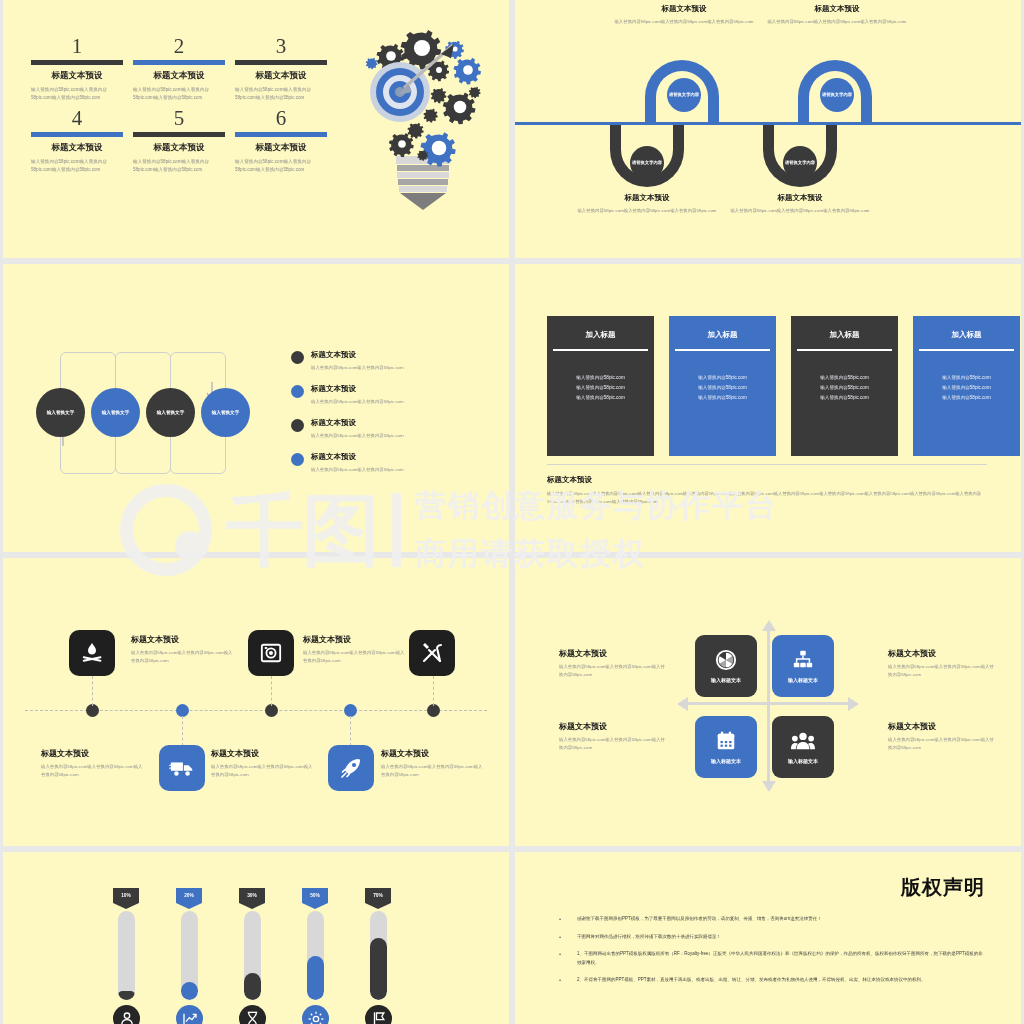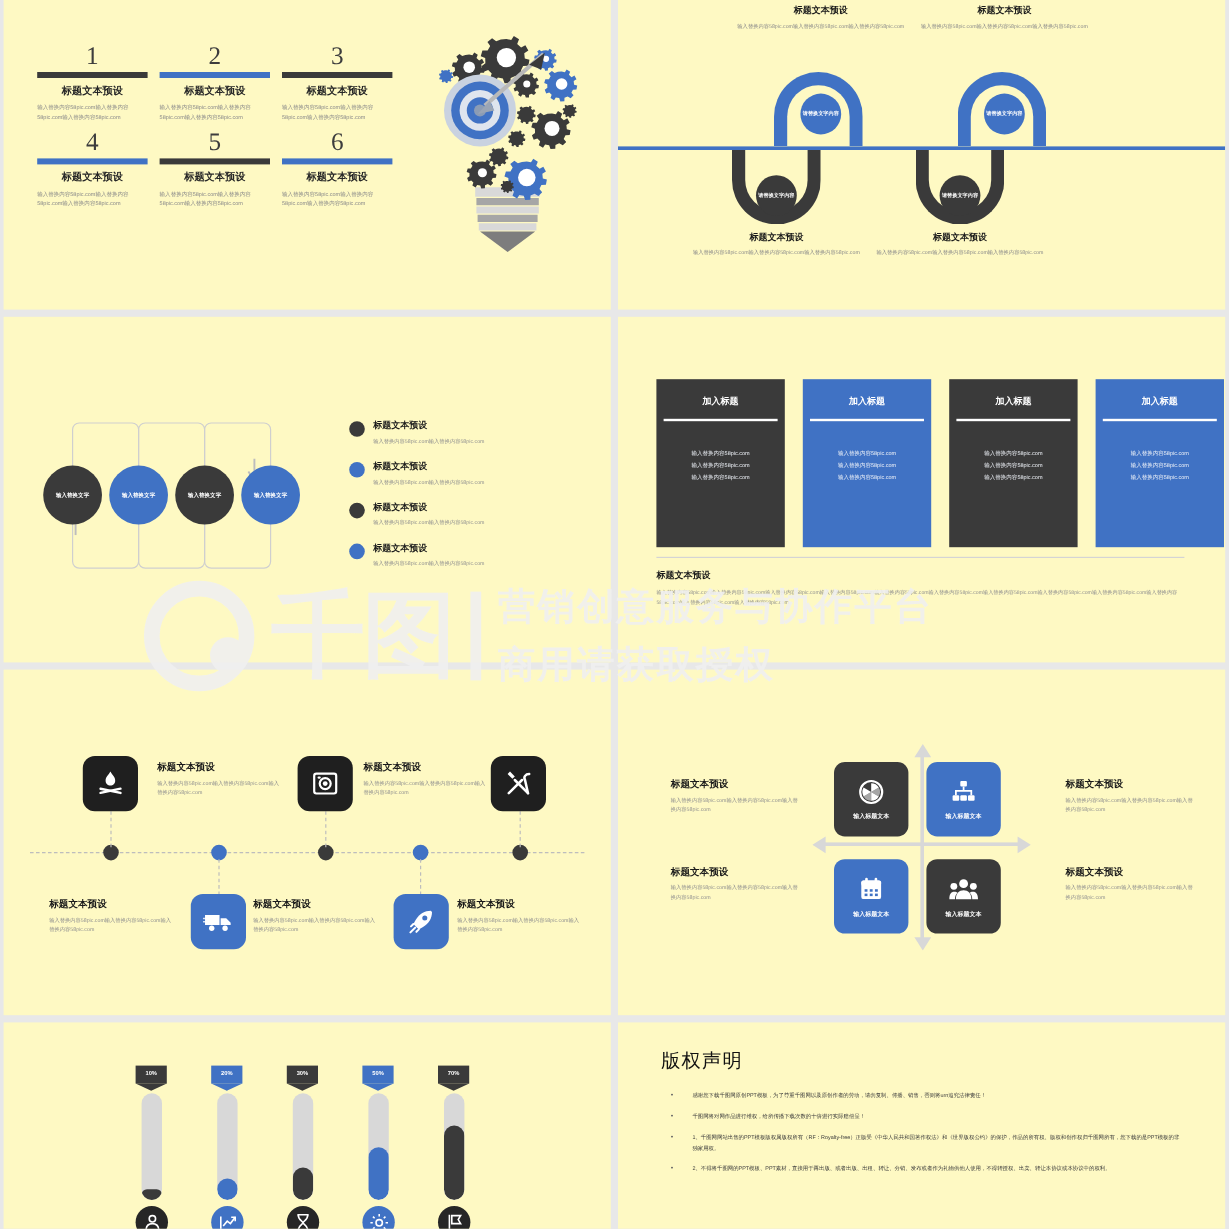--- a/index.html
+++ b/index.html
@@ -120,21 +120,21 @@
   .s7-bar { position:relative; width:17px; height:89px; margin:8px auto 0; background:#d8d8d8; border-radius:9px; overflow:hidden; }
   .s7-fill { position:absolute; left:0; bottom:0; width:100%; border-radius:9px; }
   .s7-fill.dark { background:#3a3a3a; }
   .s7-fill.blue { background:#4072c4; }
   .s7-circ { width:27px; height:27px; border-radius:50%; margin:5px auto 0; display:flex; align-items:center; justify-content:center;}
   .s7-circ.dark { background:#262626; }
   .s7-circ.blue { background:#4072c4; }
 
   
   .s8 { position:absolute; inset:0; padding:22px 36px; }
-  .s8 h1 { text-align:left; font-size:16px; color:#111; letter-spacing:1px; font-weight:normal;}
+  .s8 h1 { text-align:right; font-size:20px; color:#111; letter-spacing:1px; font-weight:bold;}
   .s8 h2 { text-align:center; font-size:8.5px; color:#111; font-weight:bold; margin-top:9px; }
   .s8 ul { margin-top:14px; list-style:none; }
   .s8 li { position:relative; padding-left:26px; font-size:4.5px; color:#3a3a3a; line-height:1.9; margin-bottom:9px; }
   .s8 li:before { content:"\2022"; position:absolute; left:8px; top:-1px; color:#666; font-size:6px; }
 
   
   .wm { position:absolute; left:0; top:0; width:1024px; height:728px; pointer-events:none; z-index:20;margin-top:20px; }
   .wm-inner { position:absolute; left:120px; top:455px; width:800px; height:110px;
               display:flex; align-items:center; gap:14px; opacity:.90; }
   .wm-logo { width:92px; height:92px; border-radius:50%; border:13px solid #f0f0f0; position:relative; flex:0 0 auto;}

